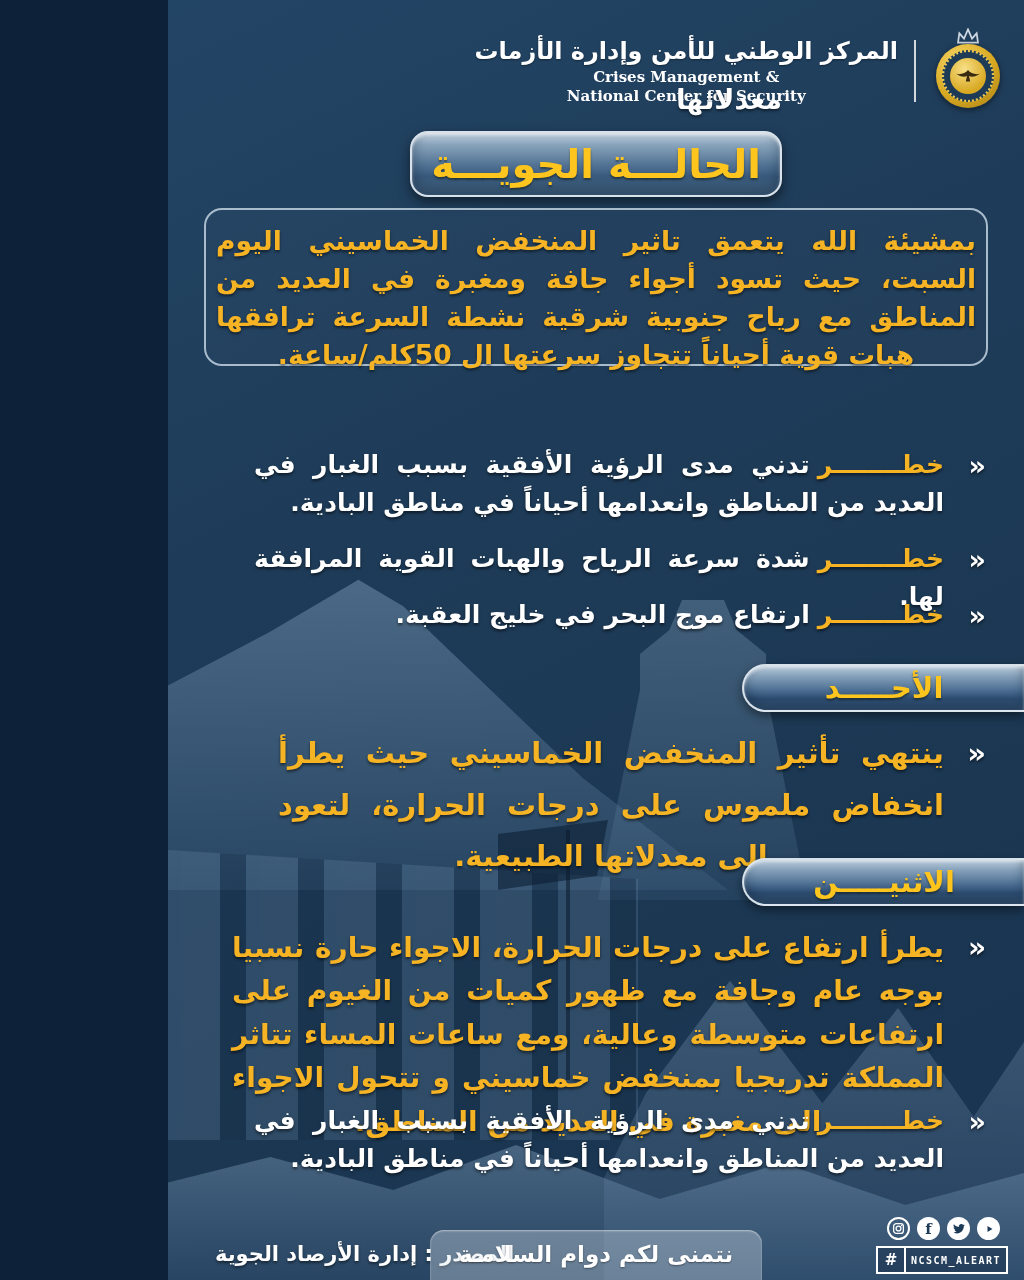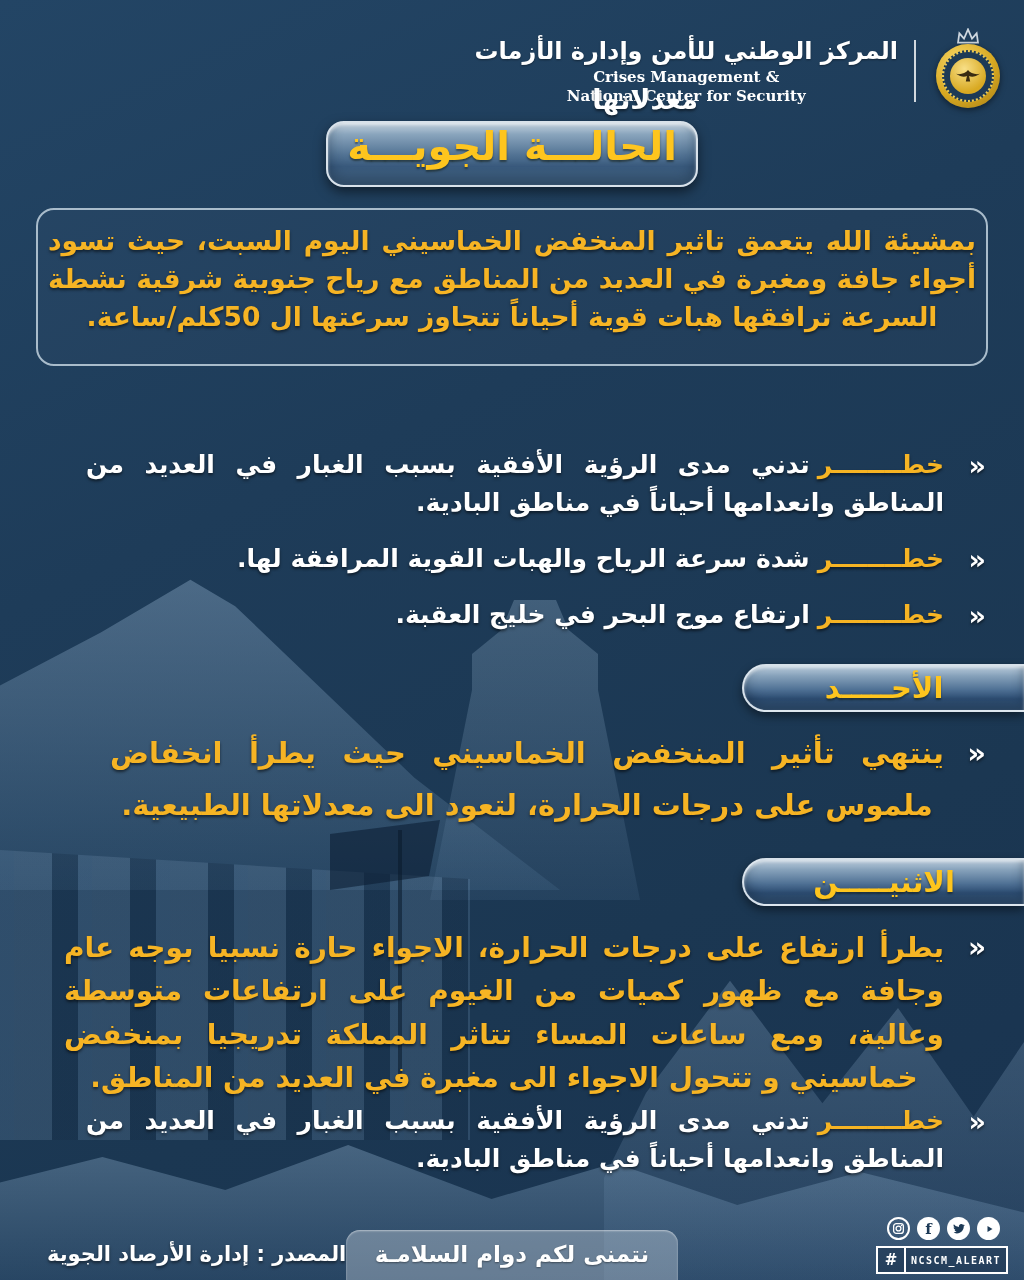--- a/index.html
+++ b/index.html
@@ -1,17 +1,17 @@
 <!DOCTYPE html>
 <html lang="ar" dir="rtl"><head>
 <meta charset="utf-8">
 <style>
   html,body{margin:0;padding:0;background:#0d2238;}
   .poster{
-    position:relative;width:1024px;height:1280px;overflow:hidden;
+    position:relative;width:856px;height:1280px;overflow:hidden;
     background:linear-gradient(155deg,#234565 0%,#1e3c59 35%,#1b3752 70%,#193350 100%);
     font-family:"DejaVu Sans",sans-serif;direction:rtl;
   }
   
   .bg{position:absolute;pointer-events:none;}
   .bg-mountain{
     left:0;top:560px;width:560px;height:330px;
     background:linear-gradient(180deg,rgba(150,180,208,.40),rgba(90,130,165,.18));
     clip-path:polygon(0 38%,18% 22%,34% 6%,42% 14%,58% 40%,74% 66%,100% 100%,0 100%);
   }
@@ -64,25 +64,25 @@
   .emblem-core{
     width:36px;height:36px;border-radius:50%;
     background:radial-gradient(circle at 40% 30%,#f8df87,#d8a922 70%);
     display:flex;align-items:center;justify-content:center;
   }
   
   .title-wrap{position:absolute;top:84px;left:50%;transform:translateX(-50%);width:372px;}
   .kicker{color:#fff;font-size:27px;font-weight:bold;text-align:right;padding-left:4px;
     text-shadow:0 2px 3px rgba(0,0,0,.5);}
   .title-pill{
-    margin-top:6px;height:62px;border-radius:18px;
+    margin-top:16px;height:62px;border-radius:18px;
     border:2px solid #d9e2ea;
     background:linear-gradient(180deg,#c6d4e0 0%,#8aa5bd 18%,#517293 52%,#3a5b7e 70%,#4a6c8c 100%);
     box-shadow:0 5px 12px rgba(0,0,0,.5), inset 0 2px 3px rgba(255,255,255,.55), inset 0 -8px 14px rgba(10,28,48,.45);
-    display:flex;justify-content:center;
+    display:flex;align-items:center;justify-content:center;
   }
   .title-text{color:#fec51e;font-size:40px;font-weight:bold;letter-spacing:0;
     text-shadow:0 2px 2px rgba(20,30,20,.55);}
   
   .intro-box{
     position:absolute;top:208px;right:36px;left:36px;height:158px;
     border:2px solid #a9bccb;border-radius:18px;
     padding:12px 10px;box-sizing:border-box;
     background:rgba(255,255,255,.02);
   }

